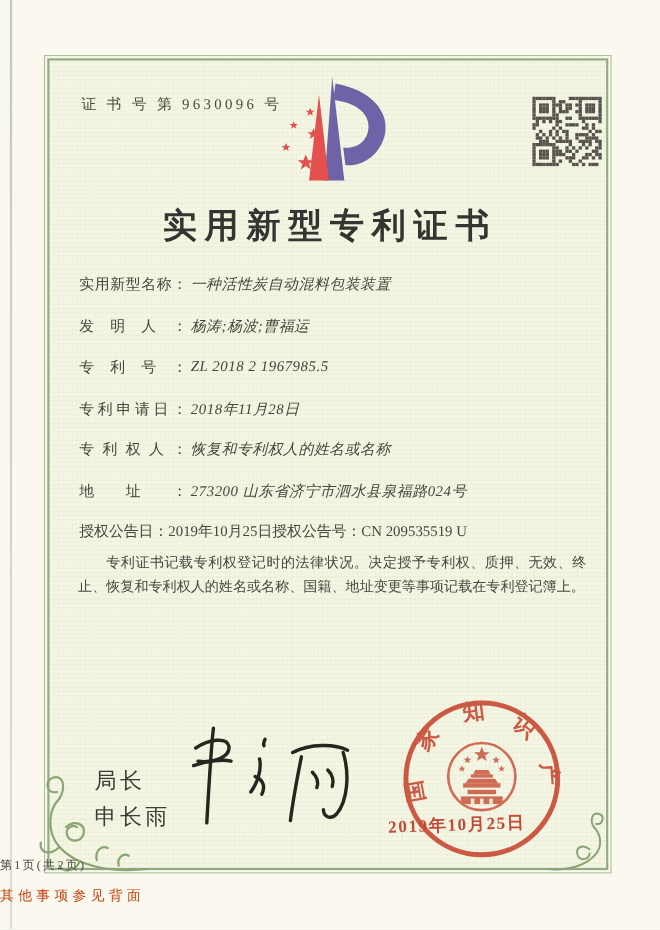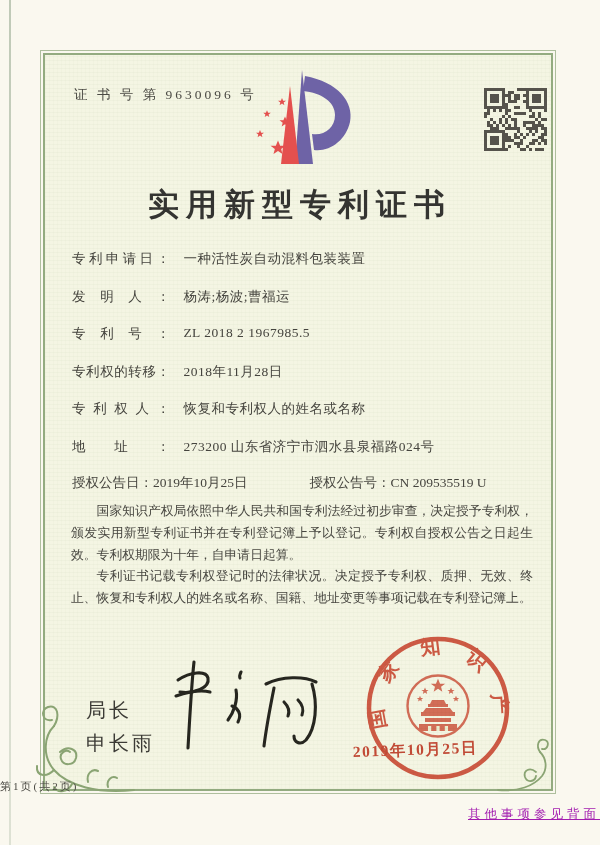--- a/index.html
+++ b/index.html
@@ -23,37 +23,37 @@
   .logo{position:absolute;left:238px;top:64px;width:134px;height:118px;}
   .qr{position:absolute;left:484px;top:88px;display:grid;
     grid-template-columns:repeat(21,3px);grid-auto-rows:3px;}
   .qr i{display:block;}
   .qr i.on{background:#55534c;}
   .title{position:absolute;left:0;top:184px;width:100%;margin:0;text-align:center;
     font-size:31px;font-weight:600;letter-spacing:7px;color:#343431;}
   .fields{position:absolute;left:72px;top:250px;width:460px;font-size:13.5px;color:#45443e;}
   .frow{margin-bottom:21.5px;height:16px;}
   .flabel{display:inline-block;width:98px;text-align:justify;text-align-last:justify;vertical-align:top;}
-  .fvalue{margin-left:10px;letter-spacing:.5px;}
+  .fvalue{margin-left:0;letter-spacing:.5px;font-style:italic;}
   .grant{position:absolute;left:72px;top:474px;font-size:13.5px;white-space:nowrap;color:#45443e;}
-  .grant .g2{margin-left:62px;}
+  .grant .g2{}
   .paras{position:absolute;left:71px;top:501px;width:462px;font-size:12.8px;
     line-height:21.8px;text-align:justify;color:#474640;}
   .paras p{margin:0;text-indent:2em;}
   .director{position:absolute;left:86px;top:694px;font-size:20px;letter-spacing:3px;
     line-height:33px;color:#3c3b36;}
   .signature{position:absolute;left:148px;top:650px;width:190px;height:115px;}
   .seal{position:absolute;left:350px;top:630px;width:176px;height:164px;
     mix-blend-mode:multiply;opacity:.93;}
   .flourish-bl{position:absolute;left:28px;top:686px;width:112px;height:112px;}
   .flourish-br{position:absolute;left:494px;top:732px;width:64px;height:64px;transform:scaleX(-1);}
   .page-info{position:absolute;left:0;top:779px;width:100%;text-align:left;
     font-size:11px;letter-spacing:2px;color:#4a4943;}
-  .footer-note{position:absolute;left:0;top:806px;width:100%;text-align:right;
-    font-size:12.5px;letter-spacing:4px;color:#a21caf;text-decoration:underline;}
+  .footer-note{position:absolute;left:0;top:806px;width:100%;text-align:left;
+    font-size:12.5px;letter-spacing:4px;color:#c2410c;}
 </style>
 </head>
 <body>
 
 <div class="page">
 
   <div class="edge-line"></div>
 
   <div class="frame">
     <div class="frame-inner"></div>
@@ -520,51 +520,50 @@
       <i class="on"></i>
       <i class="on"></i>
       <i class="on"></i>
       <i></i>
     </div>
 
   <h1 class="title">实用新型专利证书</h1>
 
   <div class="fields">
     <div class="frow">
-      <span class="flabel">专利申请日：</span>
+      <span class="flabel">实用新型名称：</span>
       <span class="fvalue">一种活性炭自动混料包装装置</span>
     </div>
     <div class="frow">
       <span class="flabel">发明人：</span>
       <span class="fvalue">杨涛;杨波;曹福运</span>
     </div>
     <div class="frow">
       <span class="flabel">专利号：</span>
       <span class="fvalue">ZL 2018 2 1967985.5</span>
     </div>
     <div class="frow">
-      <span class="flabel">专利权的转移：</span>
+      <span class="flabel">专利申请日：</span>
       <span class="fvalue">2018年11月28日</span>
     </div>
     <div class="frow">
       <span class="flabel">专利权人：</span>
       <span class="fvalue">恢复和专利权人的姓名或名称</span>
     </div>
     <div class="frow">
       <span class="flabel">地址：</span>
       <span class="fvalue">273200 山东省济宁市泗水县泉福路024号</span>
     </div>
   </div>
 
   <div class="grant">
     <span>授权公告日：</span><span>2019年10月25日</span><span class="g2">授权公告号：</span><span>CN 209535519 U</span>
   </div>
 
   <div class="paras">
-    <p>国家知识产权局依照中华人民共和国专利法经过初步审查，决定授予专利权，颁发实用新型专利证书并在专利登记簿上予以登记。专利权自授权公告之日起生效。专利权期限为十年，自申请日起算。</p>
     <p>专利证书记载专利权登记时的法律状况。决定授予专利权、质押、无效、终止、恢复和专利权人的姓名或名称、国籍、地址变更等事项记载在专利登记簿上。</p>
   </div>
 
   <div class="director">
     <div>局长</div>
     <div>申长雨</div>
   </div>
 
   <svg class="signature" viewBox="0 0 190 115">
     <g fill="none" stroke="#26261f" stroke-width="3.1" stroke-linecap="round">

